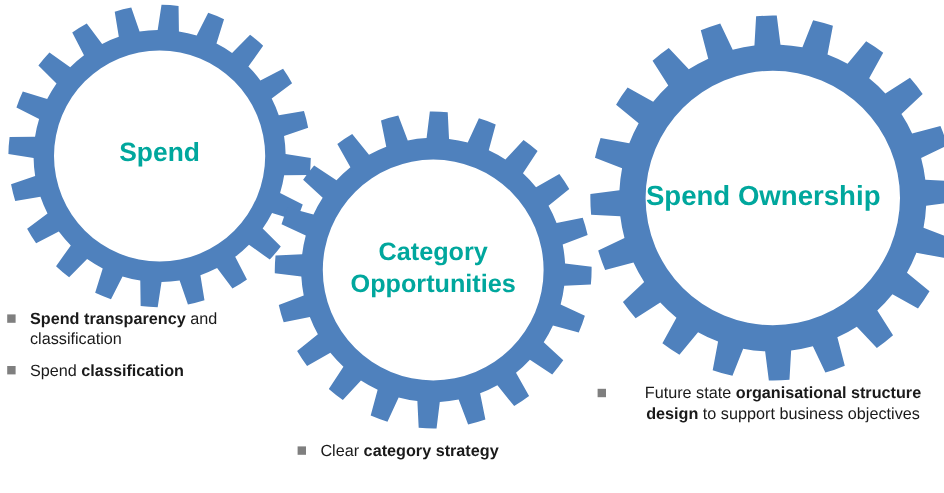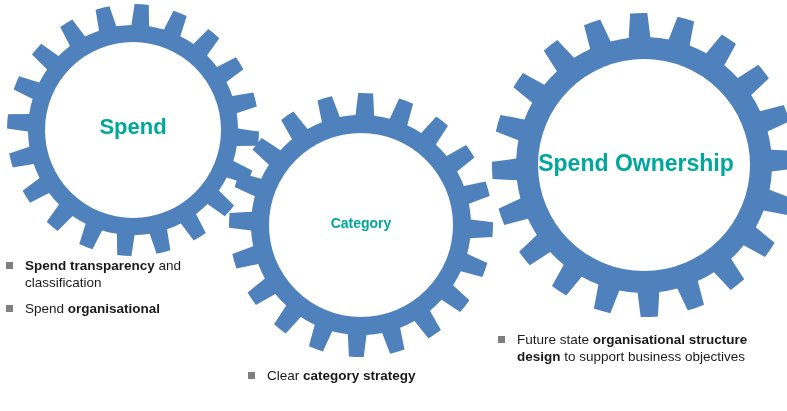--- a/index.html
+++ b/index.html
@@ -7,26 +7,26 @@
   .canvas{
     position:relative; width:787px; height:411px; background:#fff; overflow:hidden;
   }
   .gears-svg{position:absolute; left:0; top:0;}
   .gear-title{
     position:absolute; display:flex; flex-direction:column; align-items:center;
     justify-content:center; color:var(--teal,#00a99d);
     font-weight:bold; line-height:1.22; letter-spacing:0;
   }
   .t1{left:23px; top:67px; width:220px; height:120px; font-size:22px;}
-  .t2{left:251px; top:158px; width:220px; height:132px; font-size:14px;}
+  .t2{left:251px; top:158px; width:220px; height:132px; font-size:21px;}
   .t3{left:496px; top:131px; width:280px; height:64px; font-size:23px;}
   .bullet-group{position:absolute; display:flex; flex-direction:column; gap:9px;}
   .bg1{left:4px;  top:258px; width:200px;}
   .bg2{left:246px; top:368px; width:250px;}
-  .bg3{left:496px; top:332px; width:292px;}
+  .bg3{left:496px; top:320px; width:292px;text-align:center;}
   .bullet-item{display:flex; align-items:flex-start; font-size:13.5px; line-height:1.25; color:var(--textDark,#1a1a1a);}
   .marker{flex:none; width:7px; height:7px; background:var(--marker,#808080); margin:4px 12px 0 2px;}
   .btext b, .btext .bold{font-weight:700;}
 </style>
 </head>
 <body>
 
 <div class="canvas">
 
   <svg class="gears-svg" width="787" height="411" viewBox="0 0 787 411">
@@ -34,34 +34,35 @@
     <path fill-rule="evenodd" d="M470.2 238.2A110 110 0 0 1 467.2 253.8L487.4 263.1A132 132 0 0 1 482.3 277.1L460.8 271.3A110 110 0 0 1 453.1 285.2L469.4 300.3A132 132 0 0 1 460.2 312.0L441.6 299.8A110 110 0 0 1 430.0 310.7L440.9 330.1A132 132 0 0 1 428.5 338.4L414.5 321.1A110 110 0 0 1 400.1 327.8L404.5 349.6A132 132 0 0 1 390.1 353.7L382.2 332.9A110 110 0 0 1 366.5 334.9L363.8 357.0A132 132 0 0 1 348.9 356.4L347.8 334.2A110 110 0 0 1 332.2 331.2L322.9 351.4A132 132 0 0 1 308.9 346.3L314.7 324.8A110 110 0 0 1 300.8 317.1L285.7 333.4A132 132 0 0 1 274.0 324.2L286.2 305.6A110 110 0 0 1 275.3 294.0L255.9 304.9A132 132 0 0 1 247.6 292.5L264.9 278.5A110 110 0 0 1 258.2 264.1L236.4 268.5A132 132 0 0 1 232.3 254.1L253.1 246.2A110 110 0 0 1 251.1 230.5L229.0 227.8A132 132 0 0 1 229.6 212.9L251.8 211.8A110 110 0 0 1 254.8 196.2L234.6 186.9A132 132 0 0 1 239.7 172.9L261.2 178.7A110 110 0 0 1 268.9 164.8L252.6 149.7A132 132 0 0 1 261.8 138.0L280.4 150.2A110 110 0 0 1 292.0 139.3L281.1 119.9A132 132 0 0 1 293.5 111.6L307.5 128.9A110 110 0 0 1 321.9 122.2L317.5 100.4A132 132 0 0 1 331.9 96.3L339.8 117.1A110 110 0 0 1 355.5 115.1L358.2 93.0A132 132 0 0 1 373.1 93.6L374.2 115.8A110 110 0 0 1 389.8 118.8L399.1 98.6A132 132 0 0 1 413.1 103.7L407.3 125.2A110 110 0 0 1 421.2 132.9L436.3 116.6A132 132 0 0 1 448.0 125.8L435.8 144.4A110 110 0 0 1 446.7 156.0L466.1 145.1A132 132 0 0 1 474.4 157.5L457.1 171.5A110 110 0 0 1 463.8 185.9L485.6 181.5A132 132 0 0 1 489.7 195.9L468.9 203.8A110 110 0 0 1 470.9 219.5L493.0 222.2A132 132 0 0 1 492.4 237.1L470.2 238.2ZM453 225A92 92 0 1 0 269 225A92 92 0 1 0 453 225Z" fill="#4f81bd"></path>
     <path fill-rule="evenodd" d="M771.8 171.4A128 128 0 0 1 769.6 189.7L792.2 198.6A152 152 0 0 1 787.5 215.1L763.6 210.6A128 128 0 0 1 755.8 227.3L774.6 242.8A152 152 0 0 1 765.0 257.0L743.7 245.3A128 128 0 0 1 731.1 258.8L744.2 279.3A152 152 0 0 1 730.7 289.9L714.0 272.2A128 128 0 0 1 697.8 281.1L704.0 304.7A152 152 0 0 1 687.8 310.5L677.4 288.6A128 128 0 0 1 659.3 292.1L657.9 316.4A152 152 0 0 1 640.7 317.0L637.6 292.8A128 128 0 0 1 619.3 290.6L610.4 313.2A152 152 0 0 1 593.9 308.5L598.4 284.6A128 128 0 0 1 581.7 276.8L566.2 295.6A152 152 0 0 1 552.0 286.0L563.7 264.7A128 128 0 0 1 550.2 252.1L529.7 265.2A152 152 0 0 1 519.1 251.7L536.8 235.0A128 128 0 0 1 527.9 218.8L504.3 225.0A152 152 0 0 1 498.5 208.8L520.4 198.4A128 128 0 0 1 516.9 180.3L492.6 178.9A152 152 0 0 1 492.0 161.7L516.2 158.6A128 128 0 0 1 518.4 140.3L495.8 131.4A152 152 0 0 1 500.5 114.9L524.4 119.4A128 128 0 0 1 532.2 102.7L513.4 87.2A152 152 0 0 1 523.0 73.0L544.3 84.7A128 128 0 0 1 556.9 71.2L543.8 50.7A152 152 0 0 1 557.3 40.1L574.0 57.8A128 128 0 0 1 590.2 48.9L584.0 25.3A152 152 0 0 1 600.2 19.5L610.6 41.4A128 128 0 0 1 628.7 37.9L630.1 13.6A152 152 0 0 1 647.3 13.0L650.4 37.2A128 128 0 0 1 668.7 39.4L677.6 16.8A152 152 0 0 1 694.1 21.5L689.6 45.4A128 128 0 0 1 706.3 53.2L721.8 34.4A152 152 0 0 1 736.0 44.0L724.3 65.3A128 128 0 0 1 737.8 77.9L758.3 64.8A152 152 0 0 1 768.9 78.3L751.2 95.0A128 128 0 0 1 760.1 111.2L783.7 105.0A152 152 0 0 1 789.5 121.2L767.6 131.6A128 128 0 0 1 771.1 149.7L795.4 151.1A152 152 0 0 1 796.0 168.3L771.8 171.4ZM750 165A106 106 0 1 0 538 165A106 106 0 1 0 750 165Z" fill="#4f81bd"></path>
   </svg>
 
   <div class="gear-title t1">
     <span>Spend</span>
   </div>
 
   <div class="gear-title t2">
     <span>Category</span>
+    <span>Opportunities</span>
   </div>
 
   <div class="gear-title t3">
     <span>Spend Ownership</span>
   </div>
 
   <div class="bullet-group bg1">
     <div class="bullet-item">
       <span class="marker"></span>
       <span class="btext"><span class="bold">Spend transparency</span><span> and classification</span></span>
     </div>
     <div class="bullet-item">
       <span class="marker"></span>
-      <span class="btext"><span>Spend </span><span class="bold">organisational</span></span>
+      <span class="btext"><span>Spend </span><span class="bold">classification</span></span>
     </div>
   </div>
 
   <div class="bullet-group bg2">
     <div class="bullet-item">
       <span class="marker"></span>
       <span class="btext"><span>Clear </span><span class="bold">category strategy</span></span>
     </div>
   </div>
 

